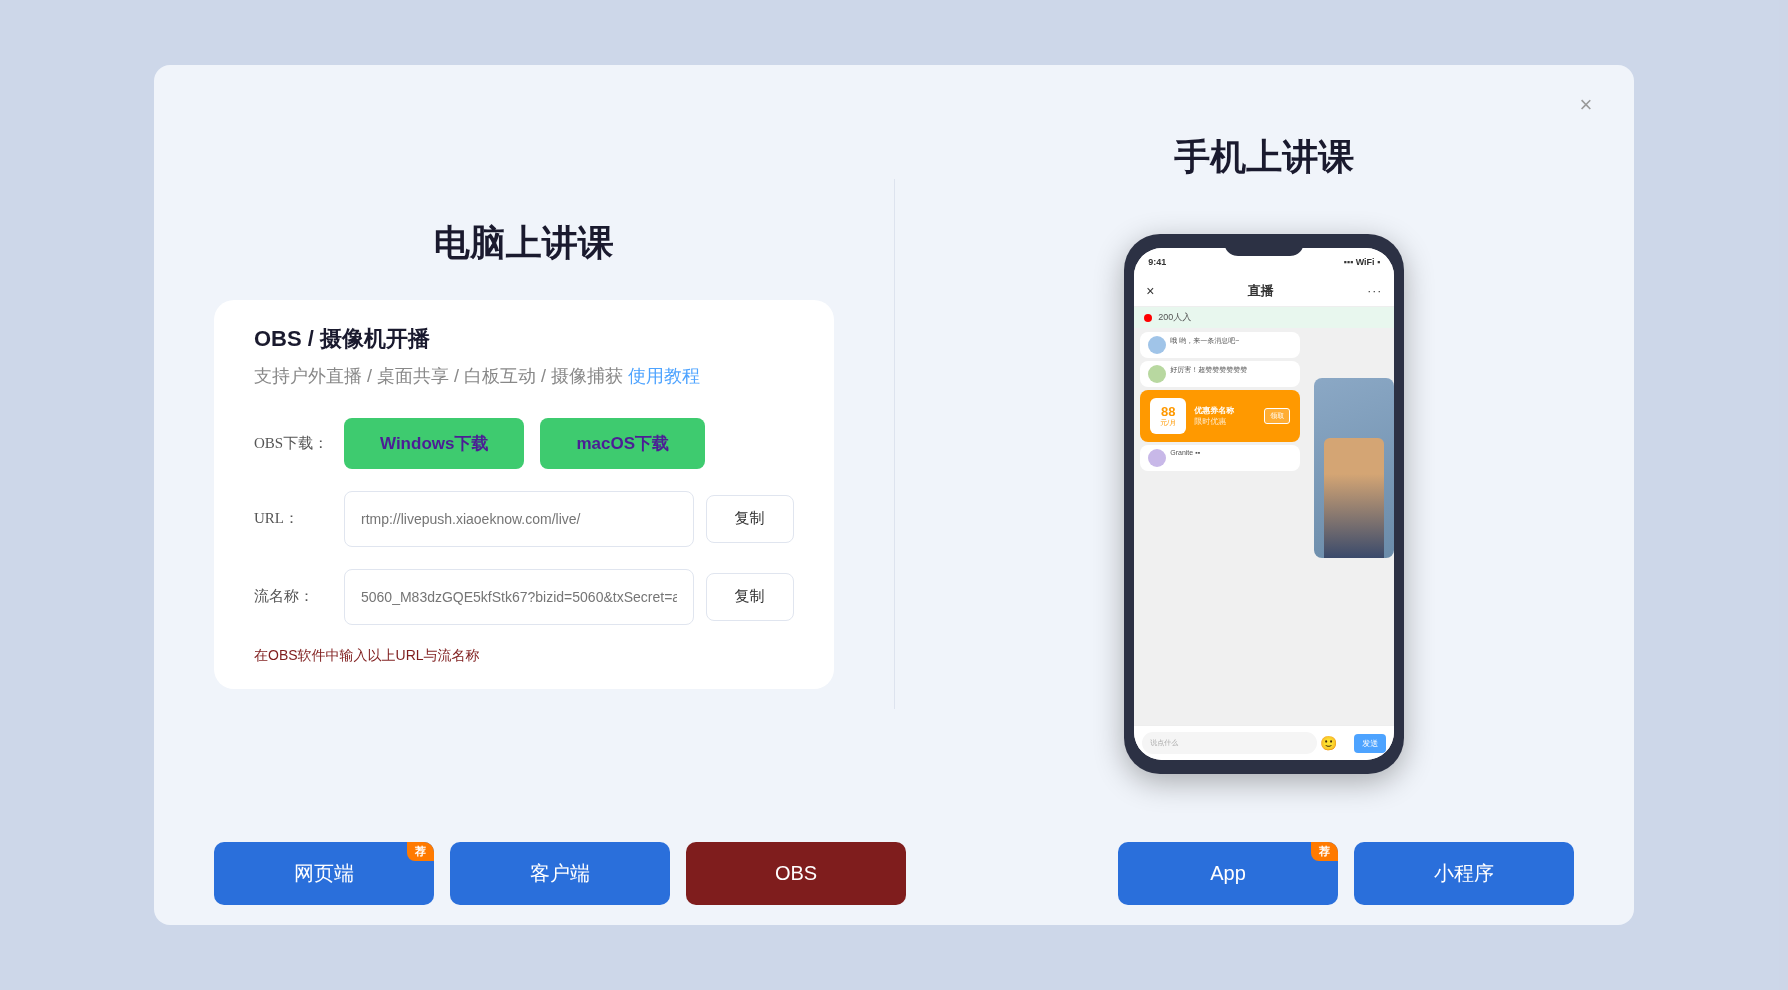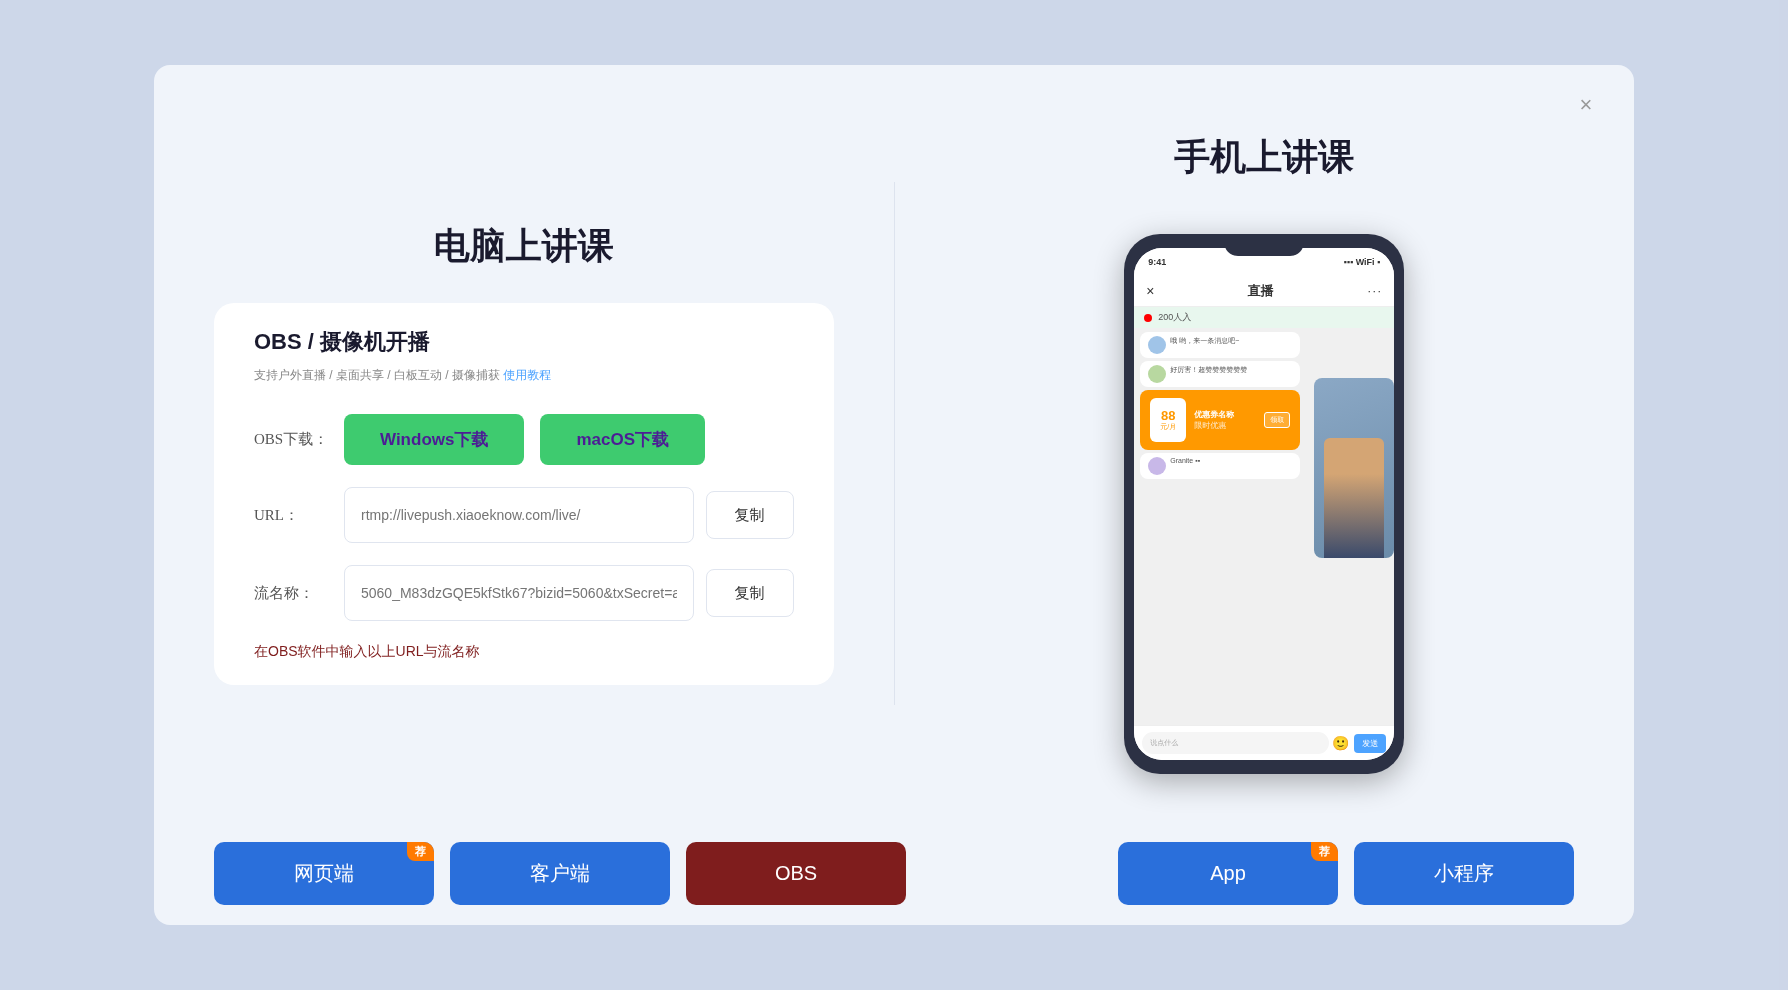--- a/index.html
+++ b/index.html
@@ -83,21 +83,21 @@
     }
 
     .obs-card-title {
       font-size: 22px;
       font-weight: 600;
       color: #1a1a2e;
       margin-bottom: 10px;
     }
 
     .obs-card-subtitle {
-      font-size: 12px;
+      font-size: 18px;
       color: #888;
       margin-bottom: 30px;
     }
 
     .obs-card-subtitle a {
       color: #4da3ff;
       text-decoration: none;
       cursor: pointer;
     }
 
@@ -332,21 +332,21 @@
       padding: 8px 10px;
       display: flex;
       align-items: center;
       gap: 8px;
     }
 
     .coupon-price {
       background: #fff;
       border-radius: 6px;
       width: 36px;
-      height: 44px;
+      height: 36px;
       display: flex;
       flex-direction: column;
       align-items: center;
       justify-content: center;
     }
 
     .coupon-amount {
       font-size: 13px;
       font-weight: 700;
       color: #ff9900;
@@ -394,20 +394,21 @@
       padding: 0 8px;
     }
 
     .phone-send-btn {
       background: #4da3ff;
       color: #fff;
       border: none;
       border-radius: 4px;
       font-size: 8px;
       padding: 4px 8px;
+      margin-left: 12px;
     }
 
     
     .bottom-bar {
       display: flex;
       padding: 20px 60px;
       gap: 16px;
     }
 
     .left-bottom {

